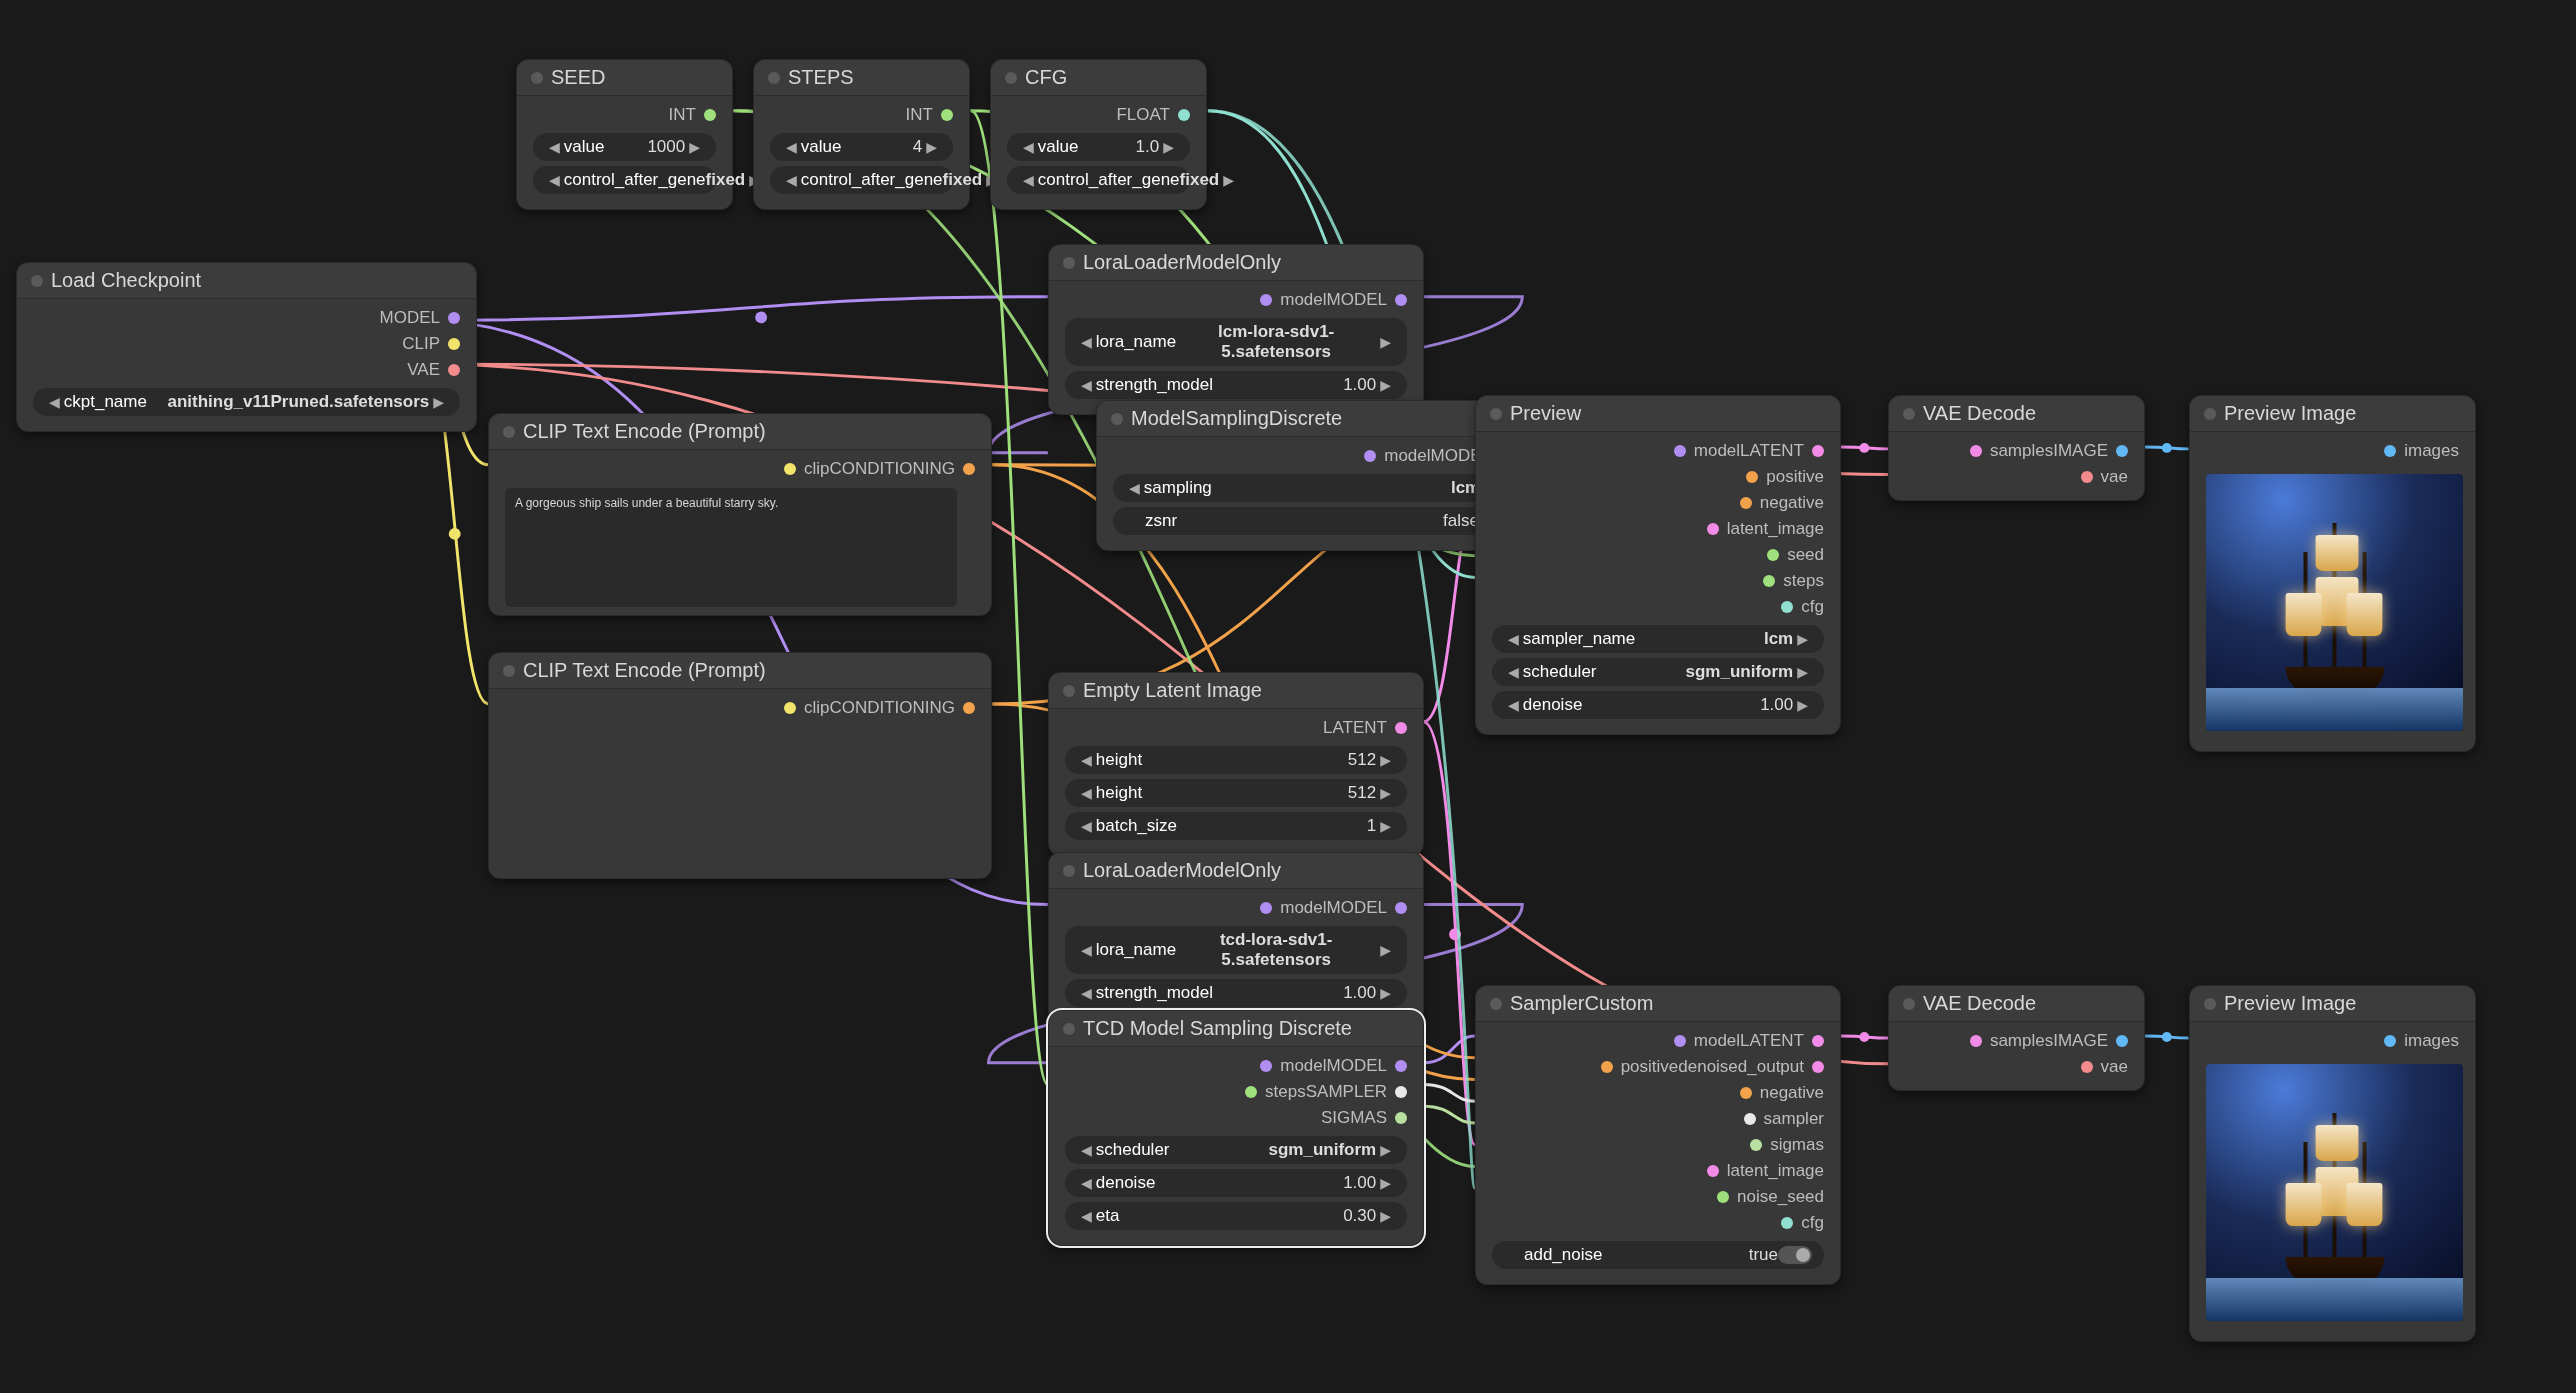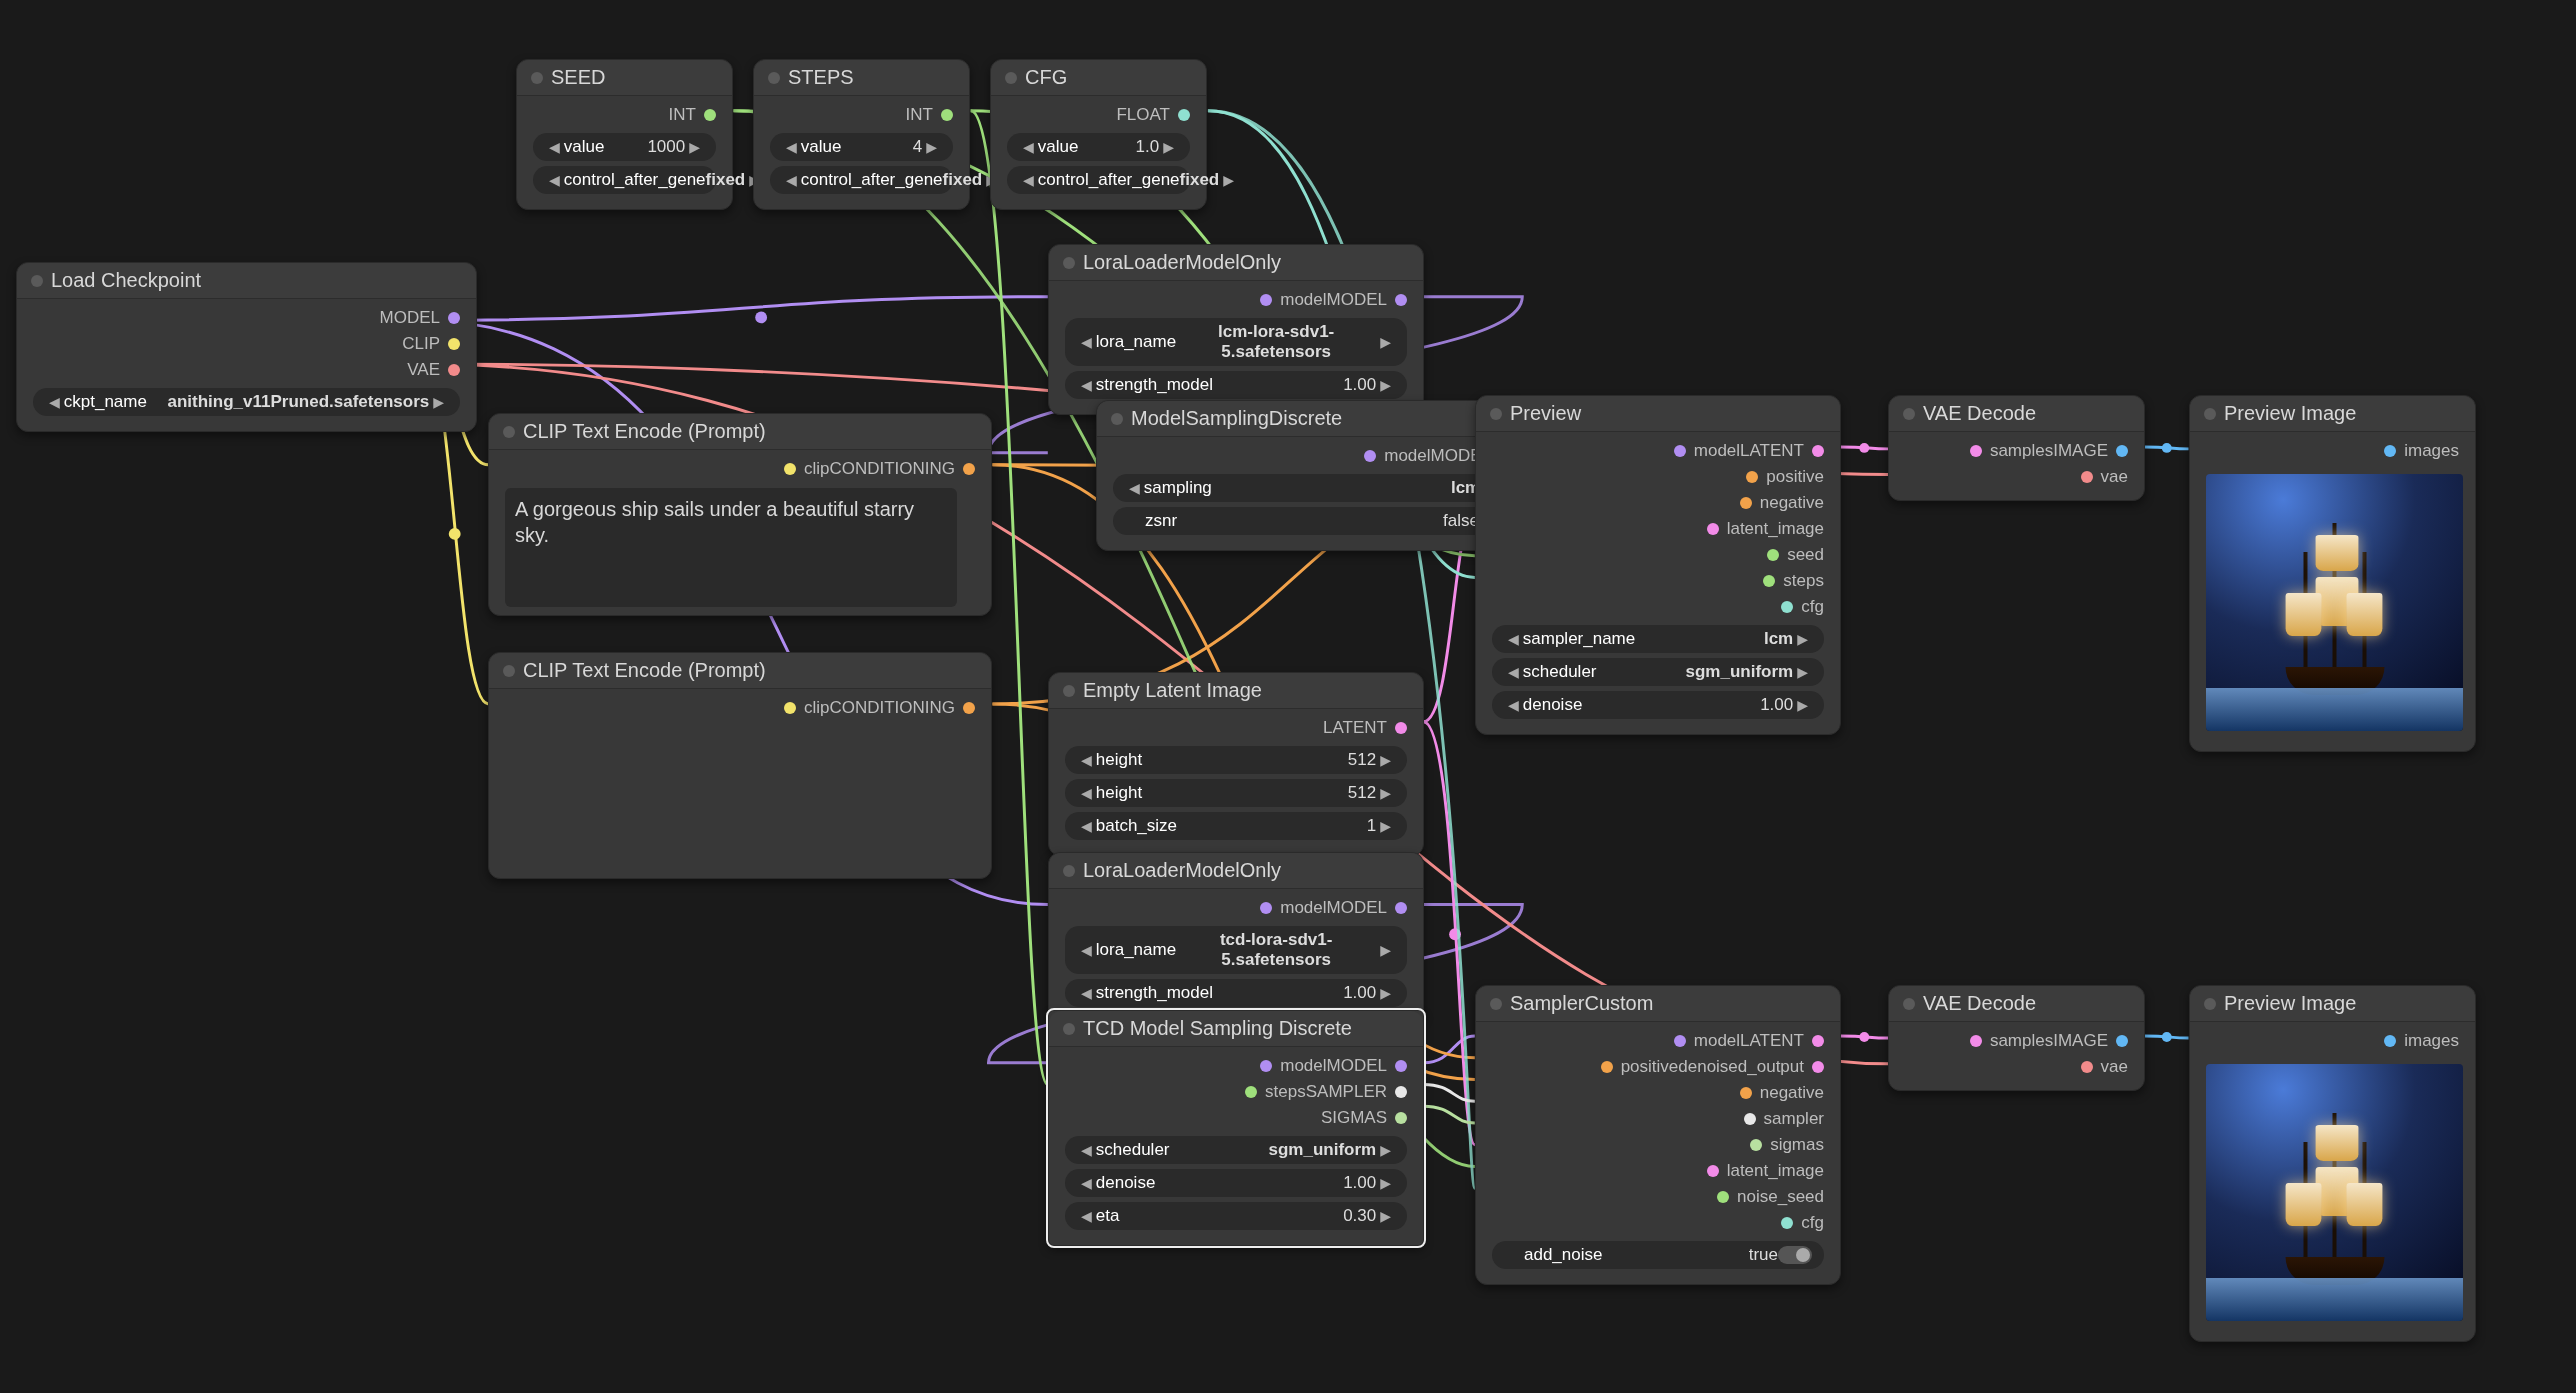--- a/index.html
+++ b/index.html
@@ -29,21 +29,21 @@
   }
   .node {
     position: absolute;
     background: #383838;
     border: 1px solid #2a2a2a;
     border-radius: 12px;
     box-shadow: 0 4px 10px rgba(0,0,0,0.45);
     z-index: 2;
     overflow: visible;
   }
-  .node.selected { outline: 2px solid #eee; border-radius: 6px; }
+  .node.selected { outline: 2px solid #eee; border-radius: 14px; }
   .node-header {
     display: flex;
     align-items: center;
     gap: 8px;
     padding: 6px 14px;
     font-size: 20px;
     color: #d8d8d8;
     border-bottom: 1px solid #2c2c2c;
     background: #3c3c3c;
     border-radius: 12px 12px 0 0;
@@ -98,21 +98,21 @@
     user-select: none;
   }
   .widget .w-label { color: #ffffff; flex: 0 0 auto; }
   .widget .w-value { color: #ddd; margin-left: auto; font-weight: 500; text-align: center; }
   .widget .w-value.bold { font-weight: 700; }
   .textarea {
     background: #2a2a2a;
     border-radius: 6px;
     margin: 6px 28px 10px 10px;
     padding: 8px 10px;
-    font-size: 20px;
+    font-size: 12px;
     color: #d8d8d8;
     min-height: 40px;
     line-height: 1.3;
   }
   .toggle {
     width: 34px; height: 18px;
     border-radius: 9px;
     background: #555;
     position: relative;
   }

